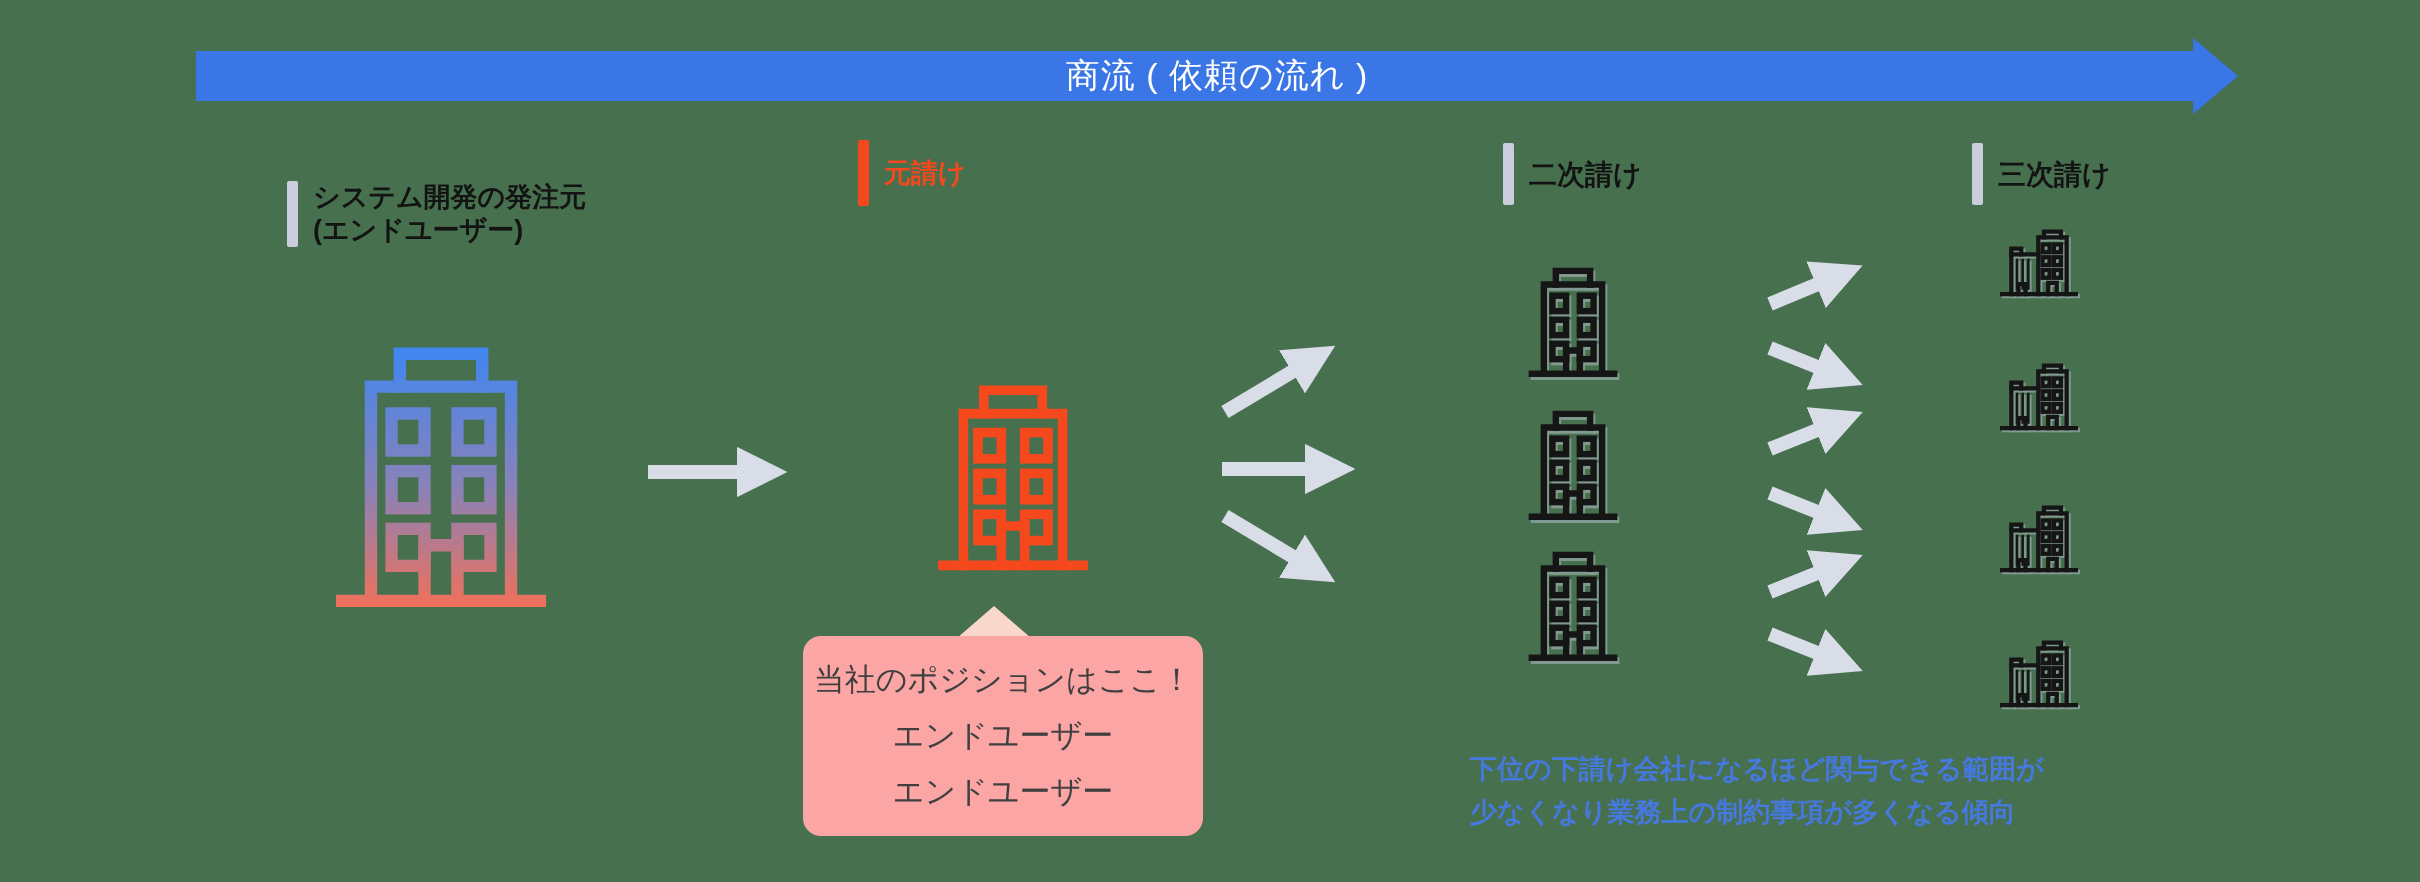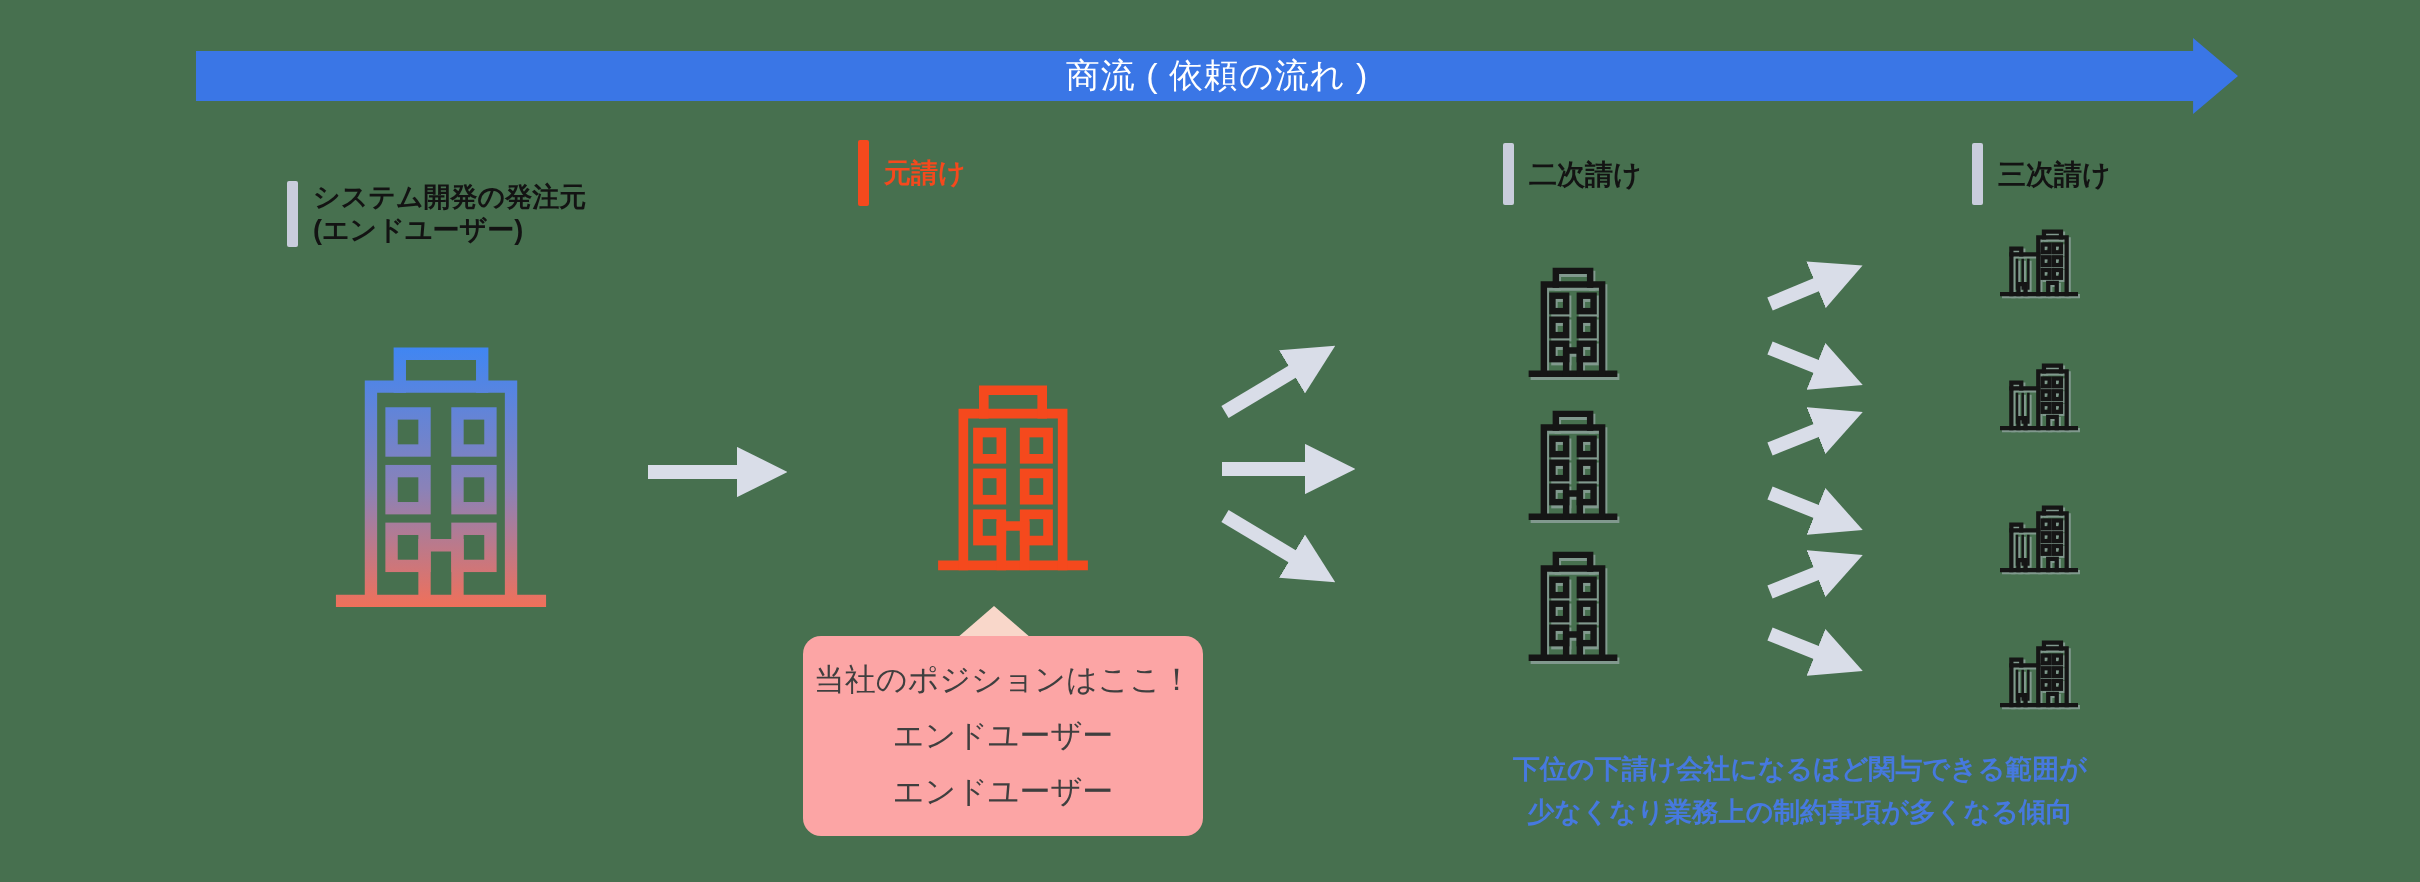--- a/index.html
+++ b/index.html
@@ -54,21 +54,21 @@
   .callout-pointer{
     left:957px;top:606px;width:0;height:0;
     border-left:37px solid transparent;
     border-right:37px solid transparent;
     border-bottom:32px solid #F9D7CA;
   }
 
   
   .note{
     left:1470px;top:748px;width:660px;
-    text-align:center;color:#4679DF;
+    color:#4679DF;
     font-weight:bold;font-size:27px;line-height:43px;
   }
 </style>
 </head>
 <body>
 
 <div class="canvas">
 
   <svg width="0" height="0" style="position:absolute" aria-hidden="true">
     <defs>

